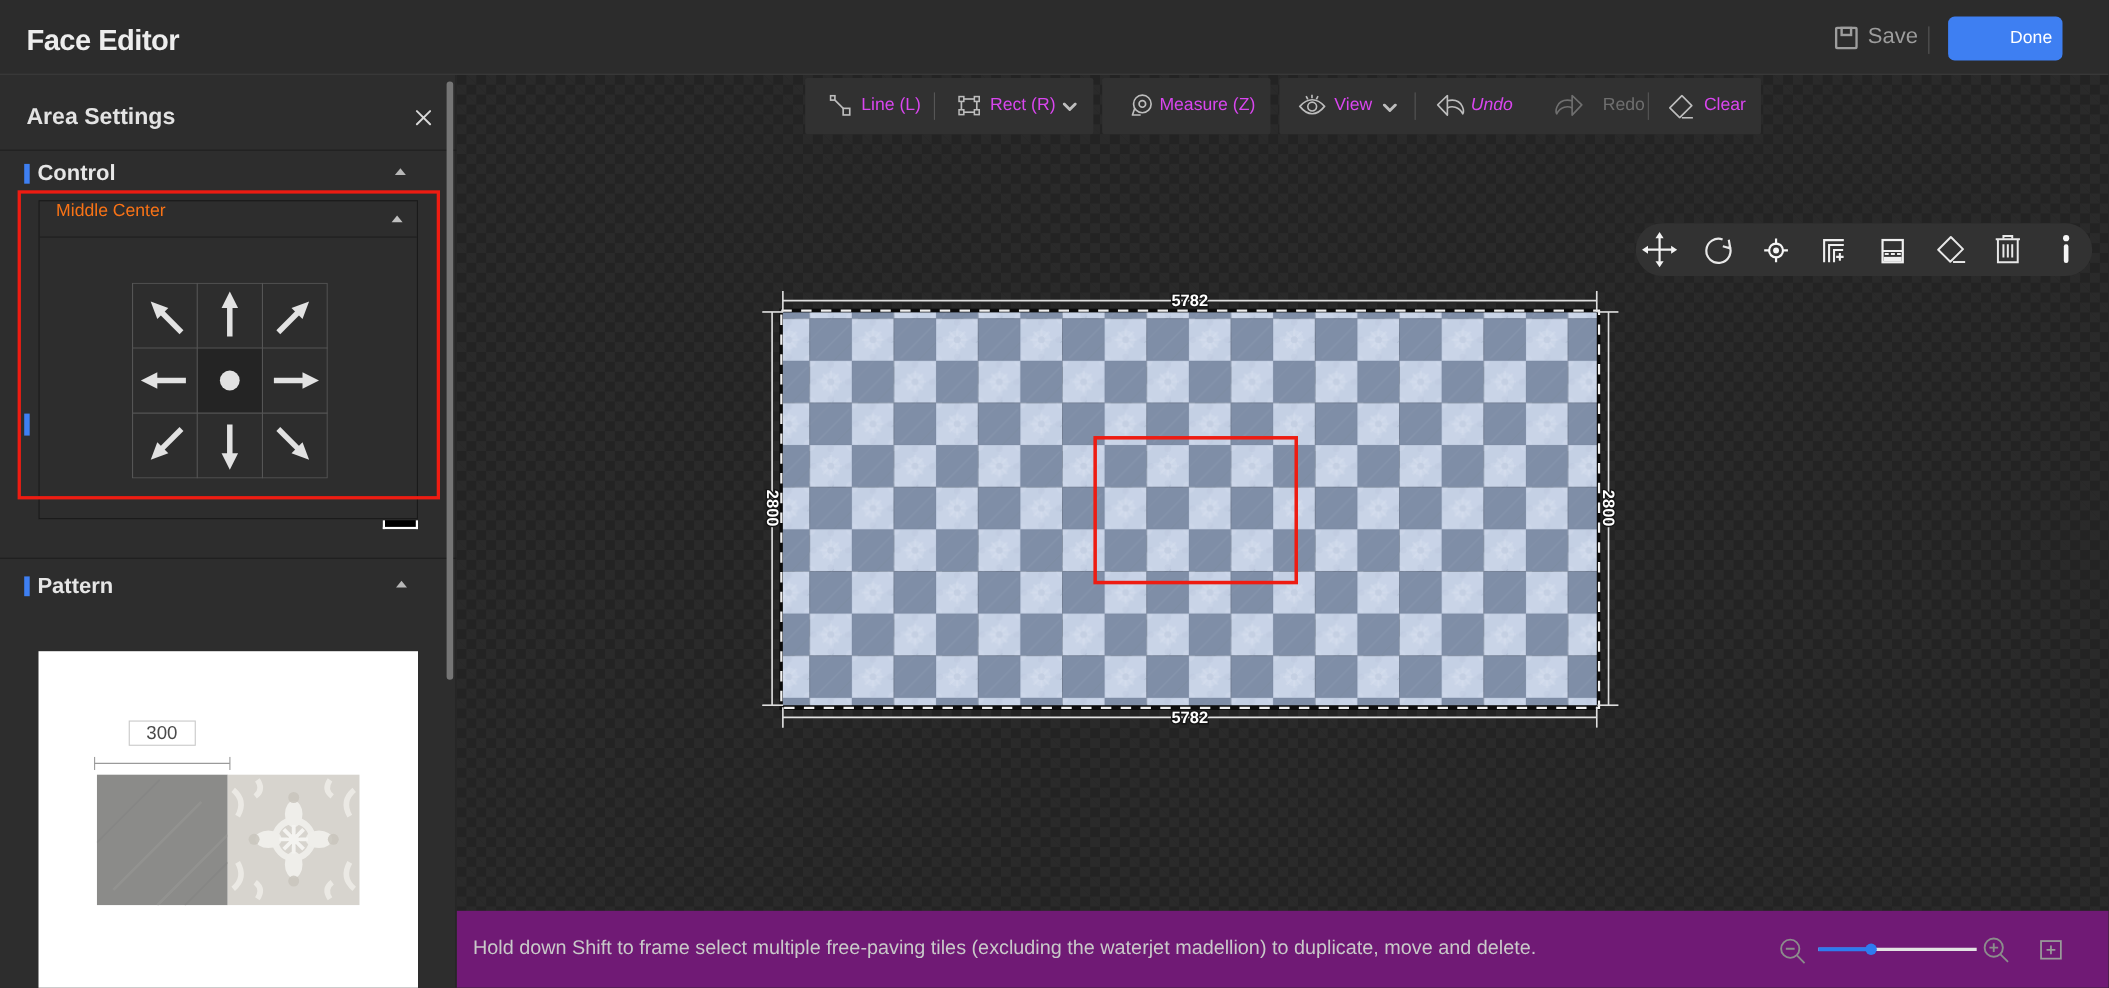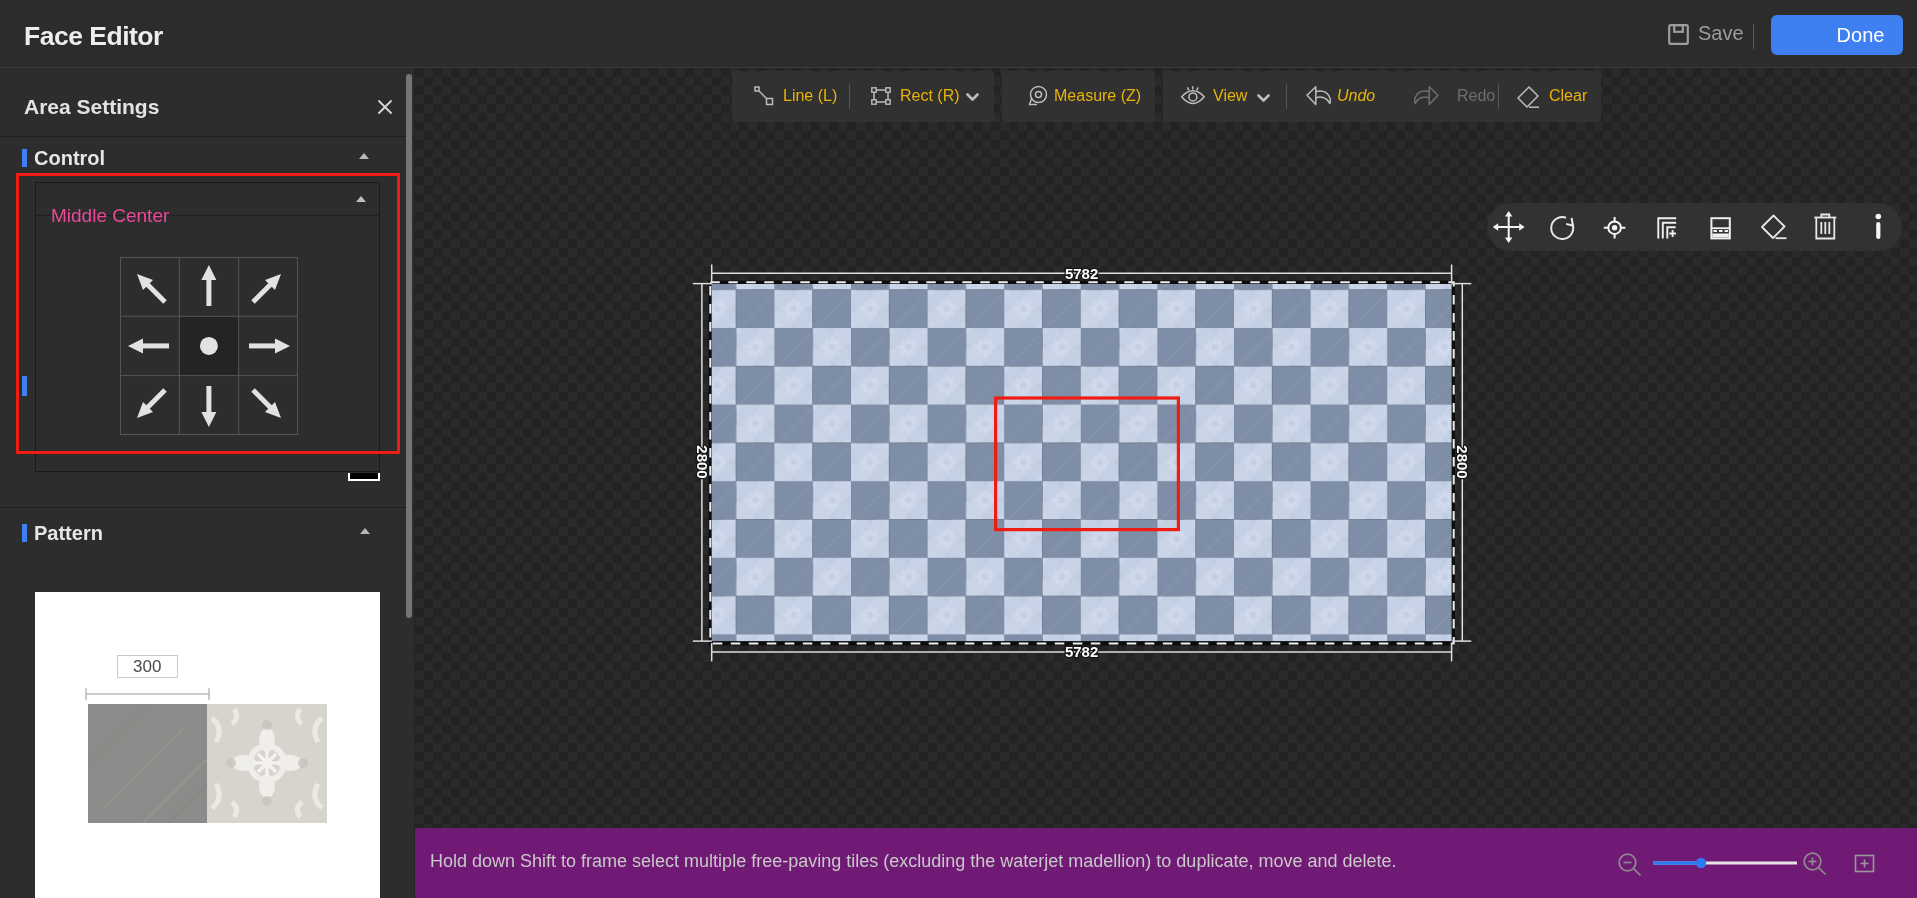--- a/index.html
+++ b/index.html
@@ -8,41 +8,41 @@
   .abs { position:absolute; }
   #page { position:relative; width:1917px; height:898px; overflow:hidden; }
 
   
   #topbar { position:absolute; left:0; top:0; width:1917px; height:68px;
     background:#2c2c2c; border-bottom:1px solid #3c3c3c; z-index:30; }
   #title { position:absolute; left:24px; top:21px; font-size:26.5px; font-weight:bold;
     color:#ededed; letter-spacing:-0.5px; }
   #saveGrp { position:absolute; left:1668px; top:22px; color:#9d9d9d; font-size:20px; }
   #topSep { position:absolute; left:1753px; top:24px; width:1px; height:25px; background:#585858; }
-  #doneBtn { position:absolute; left:1771px; top:15px; width:132px; height:40px;
-    background:#3e7ff2; border-radius:6px; color:#fff; font-size:20px;
+  #doneBtn { position:absolute; left:1771px; top:15px; width:104px; height:40px;
+    background:#3e7ff2; border-radius:6px; color:#fff; font-size:16px;
     text-align:center; line-height:40px;padding-left:47px; }
 
   
   #canvas { position:absolute; left:415px; top:68px; width:1502px; height:760px;
     background-color:#232323;
     background-image:
       linear-gradient(45deg,#2a2a2a 25%,transparent 25%,transparent 75%,#2a2a2a 75%),
       linear-gradient(45deg,#2a2a2a 25%,transparent 25%,transparent 75%,#2a2a2a 75%);
     background-size:18px 18px;
     background-position:0 0, 9px 9px; }
 
   
   #botbar { position:absolute; left:415px; top:828px; width:1502px; height:70px;
     background:#701a75; z-index:5; }
   #botText { position:absolute; left:15px; top:23px; font-size:18px; color:#c9c9c9; }
 
   
   .tgroup { position:absolute; top:71px; height:51px; background:#313131; border-radius:2px; z-index:10; }
-  .tlabel { position:absolute; font-size:16px; color:#eab308; top:16px; white-space:nowrap; }
+  .tlabel { position:absolute; font-size:16px; color:#d946ef; top:16px; white-space:nowrap; }
   .tsep { position:absolute; width:1px; background:#565656; top:13px; height:25px; }
   .dimtxt { color:#6f6f6f !important; }
 
   
   #pill { position:absolute; left:1487px; top:203px; width:415px; height:48px;
     background:#323232; border-radius:24px; z-index:10; }
 
   
   #panel { position:absolute; left:0; top:68px; width:415px; height:830px;
     background:#2d2d2d; z-index:20; border-right:1px solid #242424; }
@@ -287,21 +287,21 @@
     <div class="caretup" style="left:359px; top:85px;"></div>
 
     <div class="bluebar" style="left:22px; top:308px; height:20px;"></div>
 
     <div class="abs" style="left:348px; top:405px; width:32px; height:8px; background:#000;
          border:2px solid #fff; border-top:none;"></div>
 
     <div class="abs" style="left:35px; top:114px; width:345px; height:290px; background:#2d2d2d;
          border:1px solid #1a1a1a;">
       <div class="abs" style="left:0; top:0; width:343px; height:33px; border-bottom:1px solid #1f1f1f;">
-        <div class="abs" style="left:15px; top:22px; font-size:19px; color:#ec4899;">Middle Center</div>
+        <div class="abs" style="left:15px; top:0; font-size:16px; color:#f97316;">Middle Center</div>
         <div class="caretup" style="left:320px; top:13px; border-bottom-color:#c0c0c0;"></div>
       </div>
 
       <svg class="abs" style="left:84px; top:74px;" width="178" height="178" viewBox="0 0 178 178">
         <rect x="59.3" y="59.3" width="59.3" height="59.3" fill="#242424"></rect>
         <g stroke="#555555" stroke-width="1" fill="none">
           <rect x="0.5" y="0.5" width="177" height="177"></rect>
           <line x1="59.3" y1="0" x2="59.3" y2="178"></line>
           <line x1="118.6" y1="0" x2="118.6" y2="178"></line>
           <line x1="0" y1="59.3" x2="178" y2="59.3"></line>

